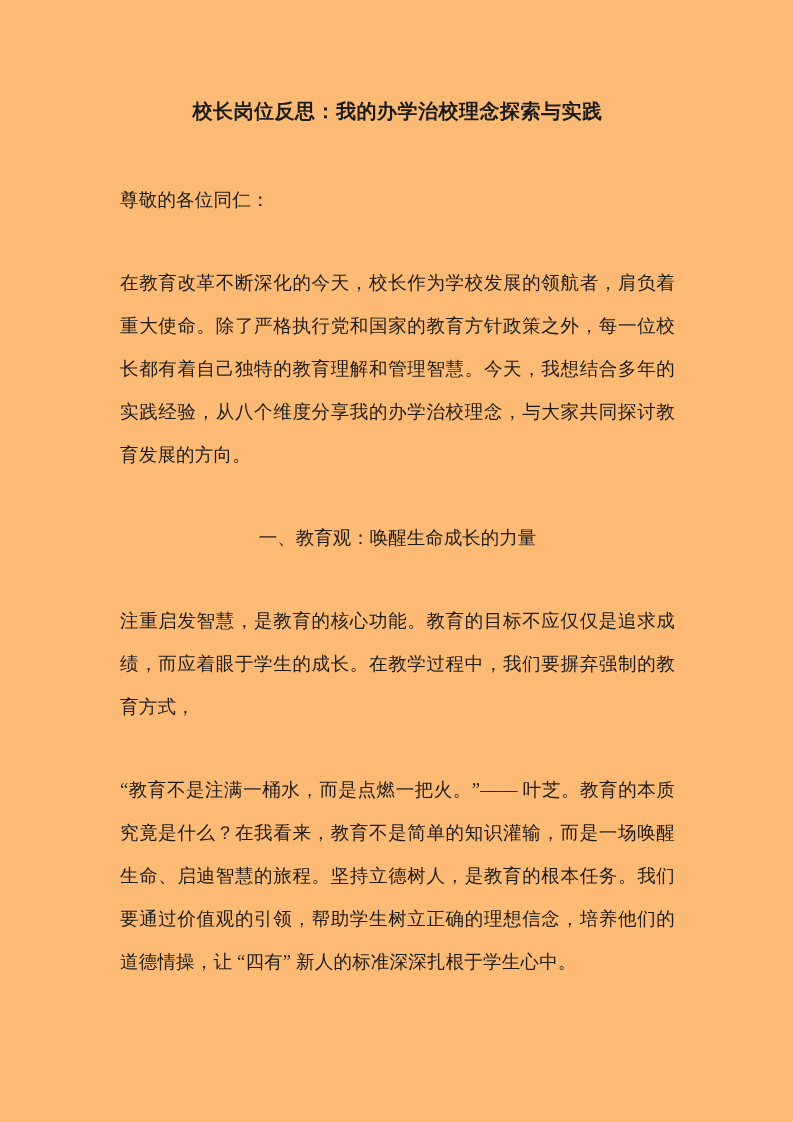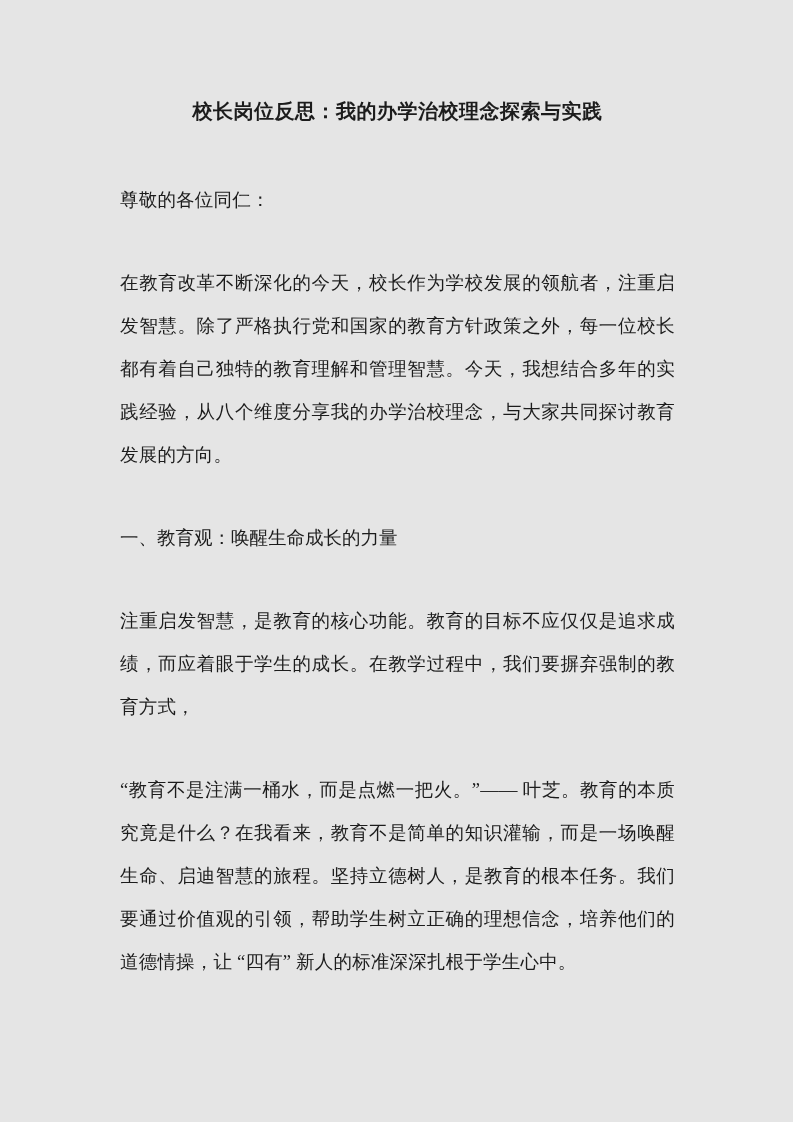--- a/index.html
+++ b/index.html
@@ -12,21 +12,21 @@
     height: 1122px;
     overflow: hidden;
     font-family: "Liberation Serif", "DejaVu Serif", serif;
     color: #1c1c1c;
   }
   .page {
     box-sizing: border-box;
     width: 793px;
     height: 1122px;
     padding: 97px 118px 0 120px;
-    background: #e5e5e5;
+    background: #fdba74;
   }
   .doc-title {
     font-size: 20px;
     font-weight: bold;
     line-height: 28px;
     text-align: center;
     margin: 0 0 54px 0;
     letter-spacing: 0.5px;
   }
   .doc-para {
@@ -36,34 +36,34 @@
     margin: 0 0 40px 0;
     text-align: justify;
     text-justify: inter-character;
     letter-spacing: 0.2px;
   }
   .doc-heading {
     font-size: 18.5px;
     font-weight: normal;
     line-height: 43px;
     margin: 0 0 40px 0;
-    text-align: left;
+    text-align: center;
   }
 </style>
 </head>
 <body>
 
 <div class="page">
 
   <h1 class="doc-title">校长岗位反思：我的办学治校理念探索与实践</h1>
 
   <p class="doc-para">尊敬的各位同仁：</p>
 
 
-  <p class="doc-para">在教育改革不断深化的今天，校长作为学校发展的领航者，注重启发智慧。除了严格执行党和国家的教育方针政策之外，每一位校长都有着自己独特的教育理解和管理智慧。今天，我想结合多年的实践经验，从八个维度分享我的办学治校理念，与大家共同探讨教育发展的方向。</p>
+  <p class="doc-para">在教育改革不断深化的今天，校长作为学校发展的领航者，肩负着重大使命。除了严格执行党和国家的教育方针政策之外，每一位校长都有着自己独特的教育理解和管理智慧。今天，我想结合多年的实践经验，从八个维度分享我的办学治校理念，与大家共同探讨教育发展的方向。</p>
 
   <p class="doc-heading">一、教育观：唤醒生命成长的力量</p>
 
   <p class="doc-para">注重启发智慧，是教育的核心功能。教育的目标不应仅仅是追求成绩，而应着眼于学生的成长。在教学过程中，我们要摒弃强制的教育方式，</p>
 
   <p class="doc-para">“教育不是注满一桶水，而是点燃一把火。”—— 叶芝。教育的本质究竟是什么？在我看来，教育不是简单的知识灌输，而是一场唤醒生命、启迪智慧的旅程。坚持立德树人，是教育的根本任务。我们要通过价值观的引领，帮助学生树立正确的理想信念，培养他们的道德情操，让 “四有” 新人的标准深深扎根于学生心中。</p>
 
 </div>
 
 </body></html>

